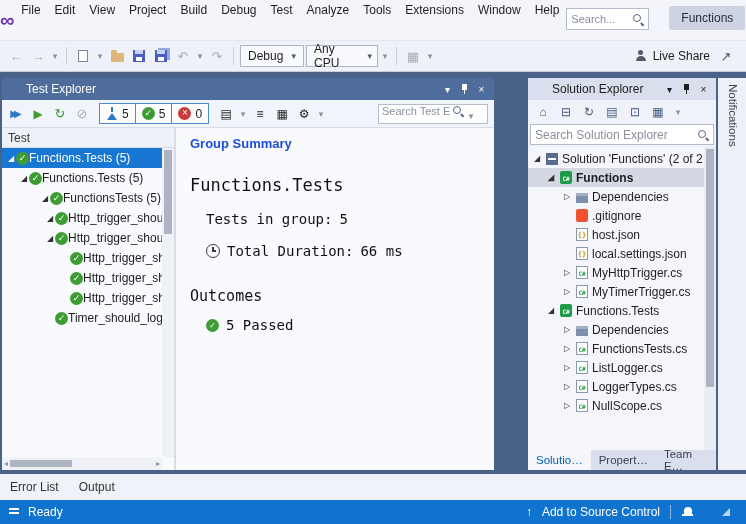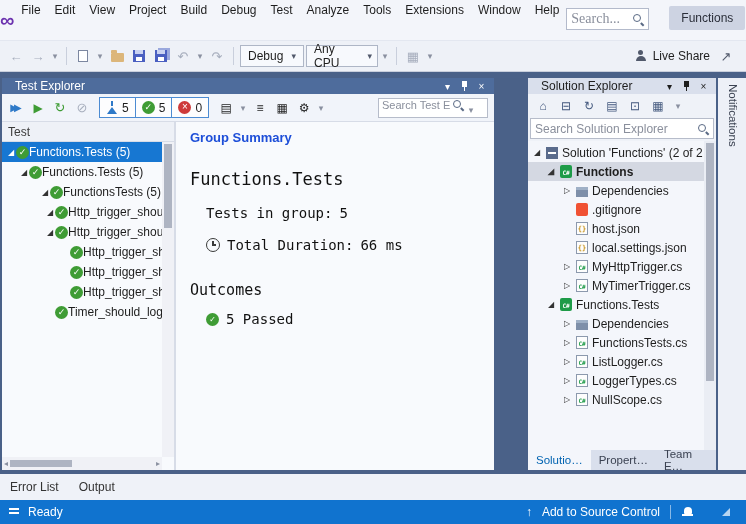--- a/index.html
+++ b/index.html
@@ -7,21 +7,21 @@
   body{font-family:"Liberation Sans",sans-serif;font-size:12px;color:#1E1E1E;background:#4A6188}
   .window{position:relative;width:746px;height:524px}
 
   
   .titlebar{position:absolute;left:0;top:0;width:746px;height:40px;background:#F3F5FA;display:flex;align-items:flex-start}
   .logo{width:34px;height:40px;display:flex;align-items:center;justify-content:center;color:#6C33AF;font-size:20px;font-weight:700;font-style:italic}
   .menus{display:flex;flex-direction:row}
   .menu-row{display:flex;height:20px;align-items:center}
   .menu-item{padding:0 7px;height:20px;display:flex;align-items:center;cursor:default}
   .tb-search{margin-left:auto;margin-top:8px;width:88px;height:22px;background:#FFF;border:1px solid #B3BACB;display:flex;align-items:center;padding:0 4px;gap:3px}
-  .tb-search input{border:0;outline:0;width:58px;font-size:14px;background:transparent;font-family:Liberation Serif, serif}
+  .tb-search input{border:0;outline:0;width:58px;font-size:11px;background:transparent;font-family:Liberation Sans, sans-serif}
   input::placeholder{color:#8A8F9C}
   .title-chip{margin:6px 6px 0 20px;height:24px;background:#CDD3E2;display:flex;align-items:center;padding:0 12px;border-radius:2px;color:#2B2F3A}
   .win-controls{margin-left:auto;display:flex}
   .win-btn{width:38px;height:30px;display:flex;align-items:center;justify-content:center;color:#333;font-size:13px}
 
   
   .toolbar{position:absolute;left:0;top:40px;width:746px;height:32px;background:#EEF1F7;border-top:1px solid #E3E7F0;border-bottom:1px solid #C9CFDC;display:flex;align-items:center;padding:0 6px;gap:2px}
   .tbi{width:20px;height:22px;display:flex;align-items:center;justify-content:center;color:#51596B;font-size:13px}
   .tbi.dis{color:#A7AEBD}
   .tbchev{width:10px;height:22px;display:flex;align-items:center;justify-content:center;color:#8A90A0;font-size:9px}
@@ -61,21 +61,21 @@
   .ico-fail::before{content:"×";position:absolute;inset:0;color:#FFF;font-size:10px;line-height:12px;text-align:center}
   .ico-bell{position:relative;width:13px;height:13px}
   .ico-bell::before{content:'';position:absolute;left:2.5px;top:1px;width:8px;height:7px;background:#FFF;border-radius:4px 4px 1px 1px}
   .ico-bell::after{content:'';position:absolute;left:1px;top:8.5px;width:11px;height:1.5px;background:#FFF}
   .ico-tasks{position:relative;width:12px;height:12px}
   .ico-tasks::before{content:'';position:absolute;left:1px;top:2px;width:10px;height:2px;background:#FFF;box-shadow:0 4px 0 #FFF}
 
   
   .dock{position:absolute;left:0;top:72px;width:746px;height:402px}
   .panel{position:absolute;background:#EFF2F8;display:flex;flex-direction:column}
-  .pheader{height:16px;display:flex;align-items:center;padding:0 4px 0 13px;gap:0;flex:0 0 auto}
+  .pheader{height:22px;display:flex;align-items:center;padding:0 4px 0 24px;gap:0;flex:0 0 auto}
   .pheader .sp{flex:1}
   .hbtn{width:17px;height:16px;display:flex;align-items:center;justify-content:center;font-size:10px}
 
   
   .te{left:2px;top:6px;width:492px;height:392px}
   .te .pheader{background:#4E6C9C;color:#FFF}
   .te-toolbar{height:28px;background:#F1F4FA;border-bottom:1px solid #D7DCE7;display:flex;align-items:center;padding:0 4px;gap:2px;flex:0 0 auto}
   .tei{width:20px;height:20px;display:flex;align-items:center;justify-content:center;font-size:12px}
   .runall{color:#2E79C8;letter-spacing:-4px;font-size:10px;padding-right:4px}
   .rungreen{color:#3F9C35}

